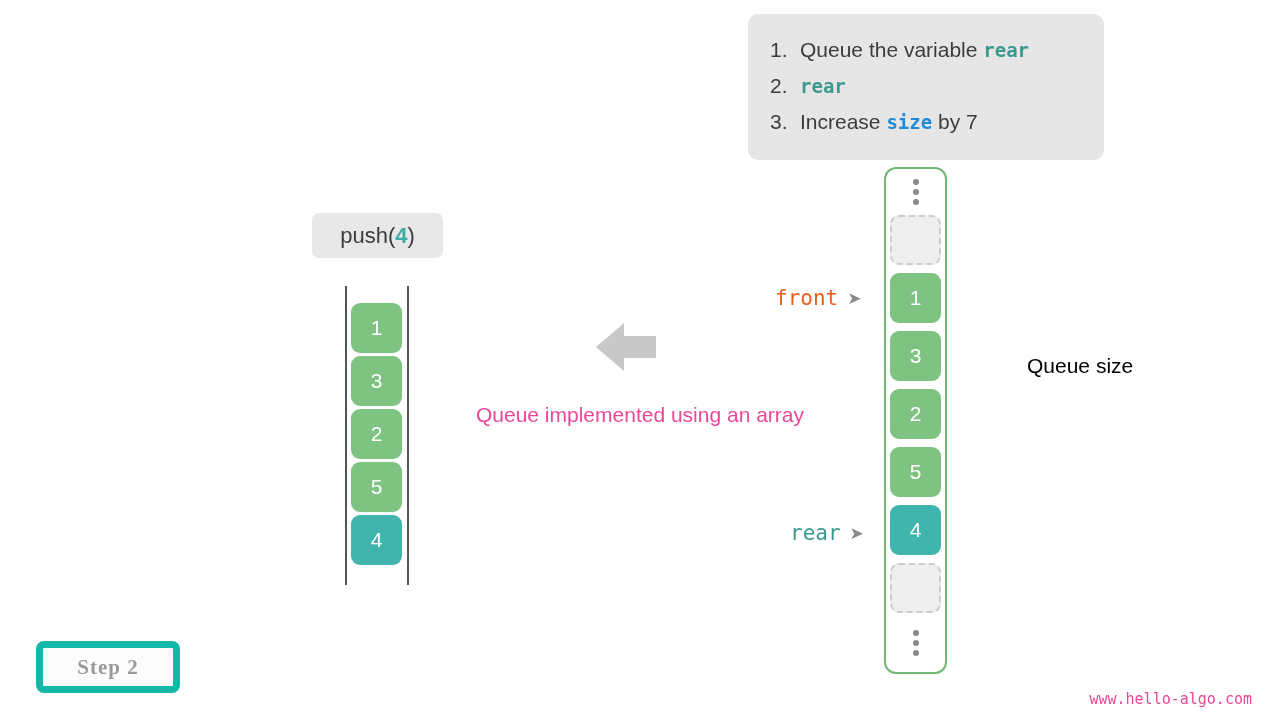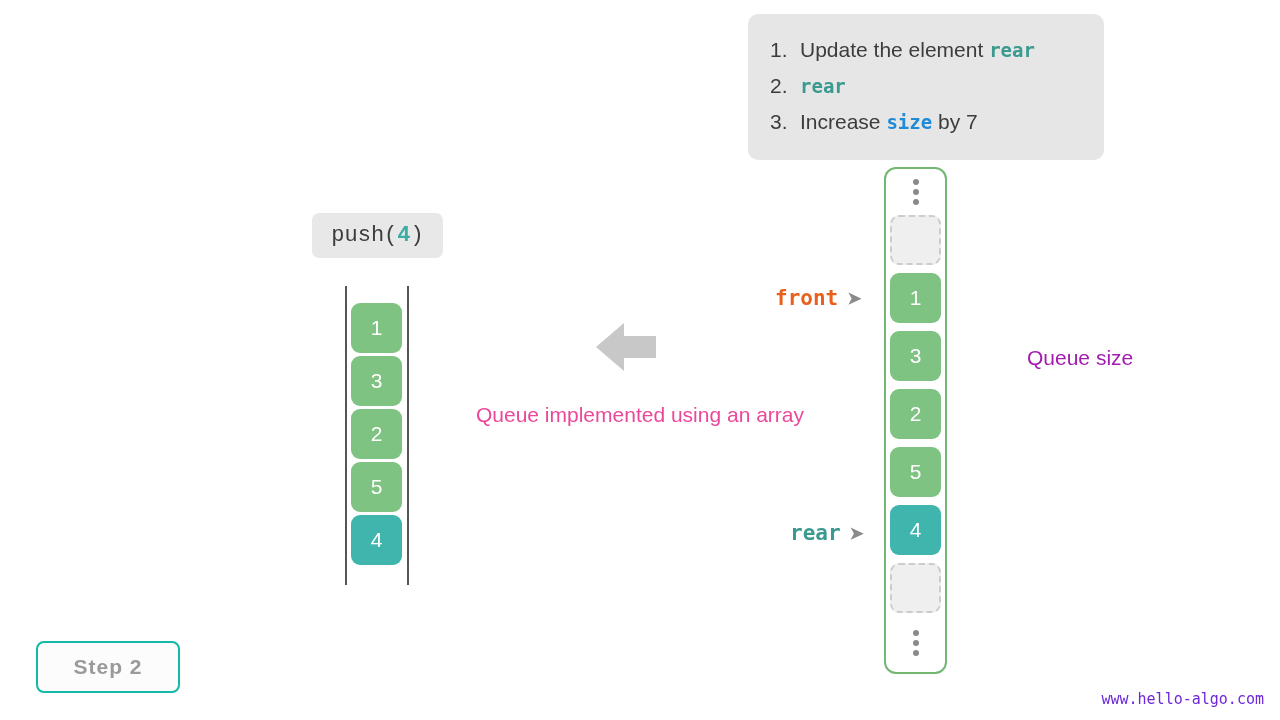--- a/index.html
+++ b/index.html
@@ -40,21 +40,21 @@
   .kw-blue { color: #1f8ad6; font-family: "DejaVu Sans Mono", "Liberation Mono", monospace; font-weight: bold; font-size: 19px; }
 
   
   #push-label {
     position: absolute;
     left: 312px; top: 213px;
     width: 131px; height: 45px;
     background: #e8e8e8;
     border-radius: 7px;
     display: flex; align-items: center; justify-content: center;
-    font-family: Liberation Mono, monospace;
+    font-family: Liberation Sans, sans-serif;
     font-size: 22px;
     color: #3c3c3c;
     letter-spacing: 0px;
   }
   #push-label .val { color: #3aada4; font-weight: bold; }
 
   
   #left-array { position: absolute; left: 345px; top: 286px; width: 64px; height: 299px; }
   .bracket-line {
     position: absolute; top: 0; width: 2px; height: 299px;
@@ -118,65 +118,65 @@
     background: #efefef;
     border: 2px dashed #cccccc;
   }
   #bottom-dots { position: absolute; left: 0; bottom: 6px; width: 100%; }
 
   
   .ptr {
     position: absolute;
     display: flex; align-items: center;
     font-family: "DejaVu Sans Mono", "Liberation Mono", monospace;
-    font-size: 21px; font-weight: bold;
+    font-size: 21px; font-weight: normal;
     white-space: nowrap;
   }
   .ptr .arrowhead { margin-left: 9px; color: #8a8a8a; font-size: 17px; font-family: "Liberation Sans", sans-serif; }
   #front-pointer { left: 775px; top: 286px; color: #e8601c; }
   #rear-pointer  { left: 790px; top: 521px; color: #3a9a8f; }
 
   
   #size-block { position: absolute; left: 1027px; top: 343px; }
-  #size-title { font-size: 21px; color: #a21caf; line-height: 30px; }
+  #size-title { font-size: 21px; color: #000000; line-height: 30px; margin-top: 8px; }
   #size-expr {
     font-family: "DejaVu Sans Mono", "Liberation Mono", monospace;
     font-size: 21px; color: #3c3c3c; line-height: 34px; white-space: pre;
   }
   #size-expr .var { color: #1f8ad6; font-weight: bold; }
 
   
   #step-badge {
     position: absolute; left: 36px; top: 641px;
     width: 144px; height: 52px;
     box-sizing: border-box;
-    border: 2px solid #14b8a6;
+    border: 7px solid #14b8a6;
     border-radius: 8px;
     background: #fcfcfc;
     display: flex; align-items: center; justify-content: center;
-    font-family: Liberation Sans, sans-serif;
+    font-family: Liberation Serif, serif;
     font-size: 21px; font-weight: bold; color: #9a9a9a;
     letter-spacing: 1px;
   }
 
   
   #watermark {
-    position: absolute; right: 16px; bottom: 12px;
+    position: absolute; right: 28px; bottom: 12px;
     font-family: "DejaVu Sans Mono", "Liberation Mono", monospace;
-    font-size: 15px; color: #6d28d9;
+    font-size: 15px; color: #ec4899;
   }
 </style>
 </head>
 <body>
 
 <div id="instruction-panel">
 
   <div class="instr-row">
     <span class="instr-num">1.</span>
-    <span class="instr-text">Update the element </span><span class="kw-teal">rear</span><span class="instr-text"></span>
+    <span class="instr-text">Queue the variable </span><span class="kw-teal">rear</span><span class="instr-text"></span>
   </div>
 
   <div class="instr-row">
     <span class="instr-num">2.</span>
     <span class="kw-teal">rear</span><span class="instr-text"></span>
   </div>
 
   <div class="instr-row">
     <span class="instr-num">3.</span>
     <span class="instr-text">Increase </span><span class="kw-blue">size</span><span class="instr-text"> by 7</span>

